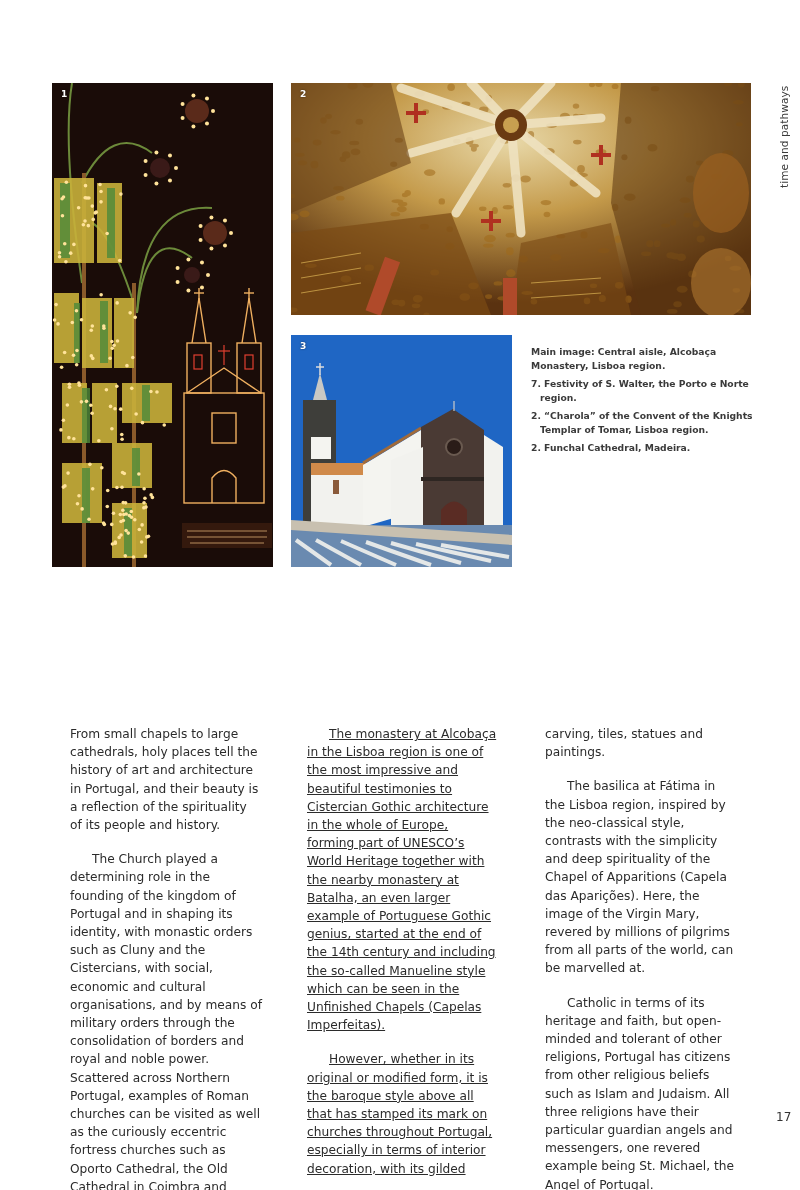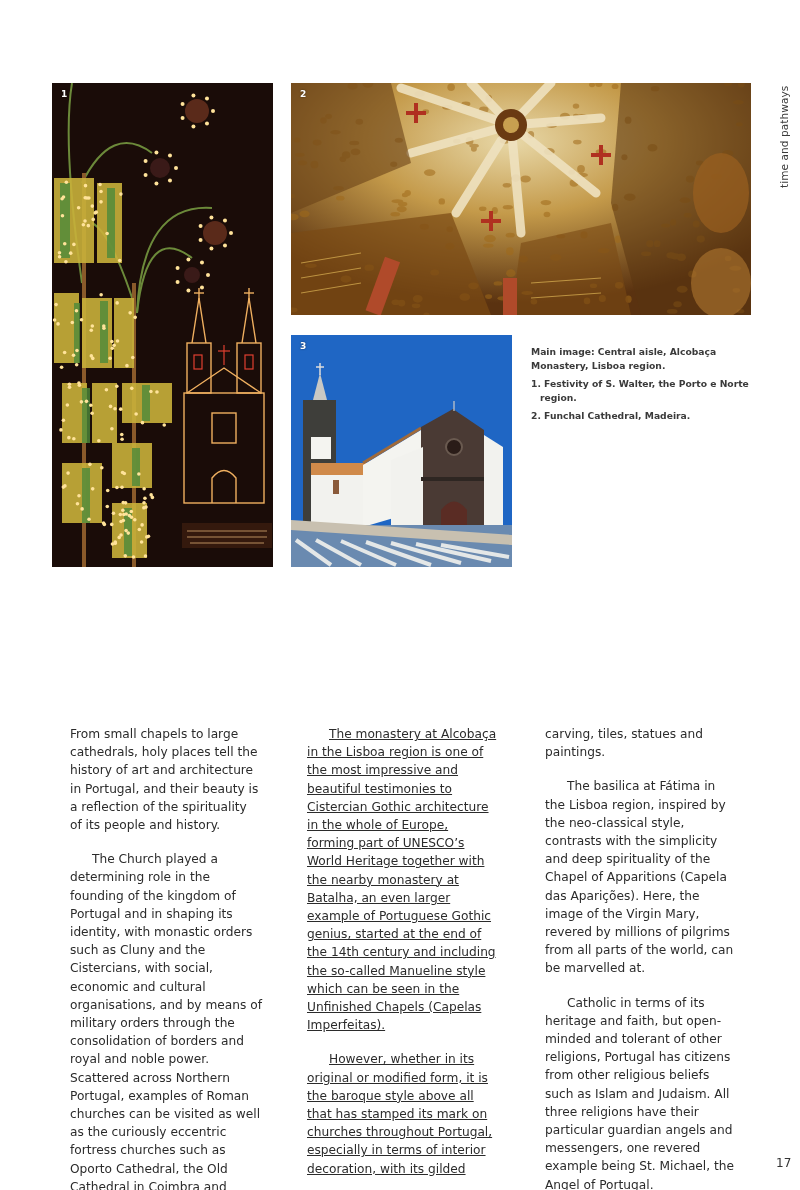--- a/index.html
+++ b/index.html
@@ -32,21 +32,21 @@
   .col {
     position:absolute; top:709px; width:224px;
     font-size:12.2px; line-height:18.2px; color:#2b2b2b;
   }
   .col p { margin:16px; }
   .col p.indent { text-indent:22px; }
   #col-1 { left:54px; }
   #col-2 { left:291px;text-decoration:underline; }
   #col-3 { left:529px; }
 
-  .page-number { position:absolute; left:776px; top:1110px; font-size:12px; color:#333;margin-top:46px; }
+  .page-number { position:absolute; left:776px; top:1110px; font-size:12px; color:#333; }
 </style>
 </head>
 <body>
 
 <div class="photo" id="photo-1">
   <svg viewBox="0 0 221 484" preserveAspectRatio="none">
     <rect width="221" height="484" fill="#1a0c08"></rect>
 
     <path d="M20 0 Q10 60 30 200" stroke="#6c8a3a" stroke-width="2" fill="none"></path>
     <path d="M85 230 Q90 120 160 125" stroke="#6c8a3a" stroke-width="2" fill="none"></path>
@@ -517,21 +517,22 @@
       <line x1="100" y1="208" x2="170" y2="228"></line>
         <line x1="125" y1="209" x2="200" y2="226"></line>
       <line x1="150" y1="210" x2="218" y2="222"></line>
     </g>
   </svg>
   <span class="photo-num">3</span>
 </div>
 
 <div class="captions">
   <p>Main image: Central aisle, Alcobaça Monastery, Lisboa region.</p>
-  <p class="cap-item">1. Festivity of  S. Walter,  the Porto e Norte region.</p>
+  <p class="cap-item">7. Festivity of  S. Walter,  the Porto e Norte region.</p>
+  <p class="cap-item">2. “Charola” of the Convent of the Knights Templar of Tomar, Lisboa region.</p>
   <p class="cap-item">2. Funchal Cathedral, Madeira.</p>
 </div>
 
 <div class="side-label">time and pathways</div>
 
 <div class="col" id="col-1">
   <p>From small chapels to large cathedrals, holy places tell the history of art and architecture in Portugal, and their beauty is a reflection of the spirituality of its people and history.</p>
   <p class="indent">The Church played a determining role in the founding of the kingdom of Portugal and in shaping its identity, with monastic orders such as Cluny and the Cistercians, with social, economic and cultural organisations, and by means of military orders through the consolidation of borders and royal and noble power. Scattered across Northern Portugal, examples of Roman churches can be visited as well as the curiously eccentric fortress churches such as Oporto Cathedral, the Old Cathedral in Coimbra and Lisboa Cathedral.</p>
 </div>
 <div class="col" id="col-2">

